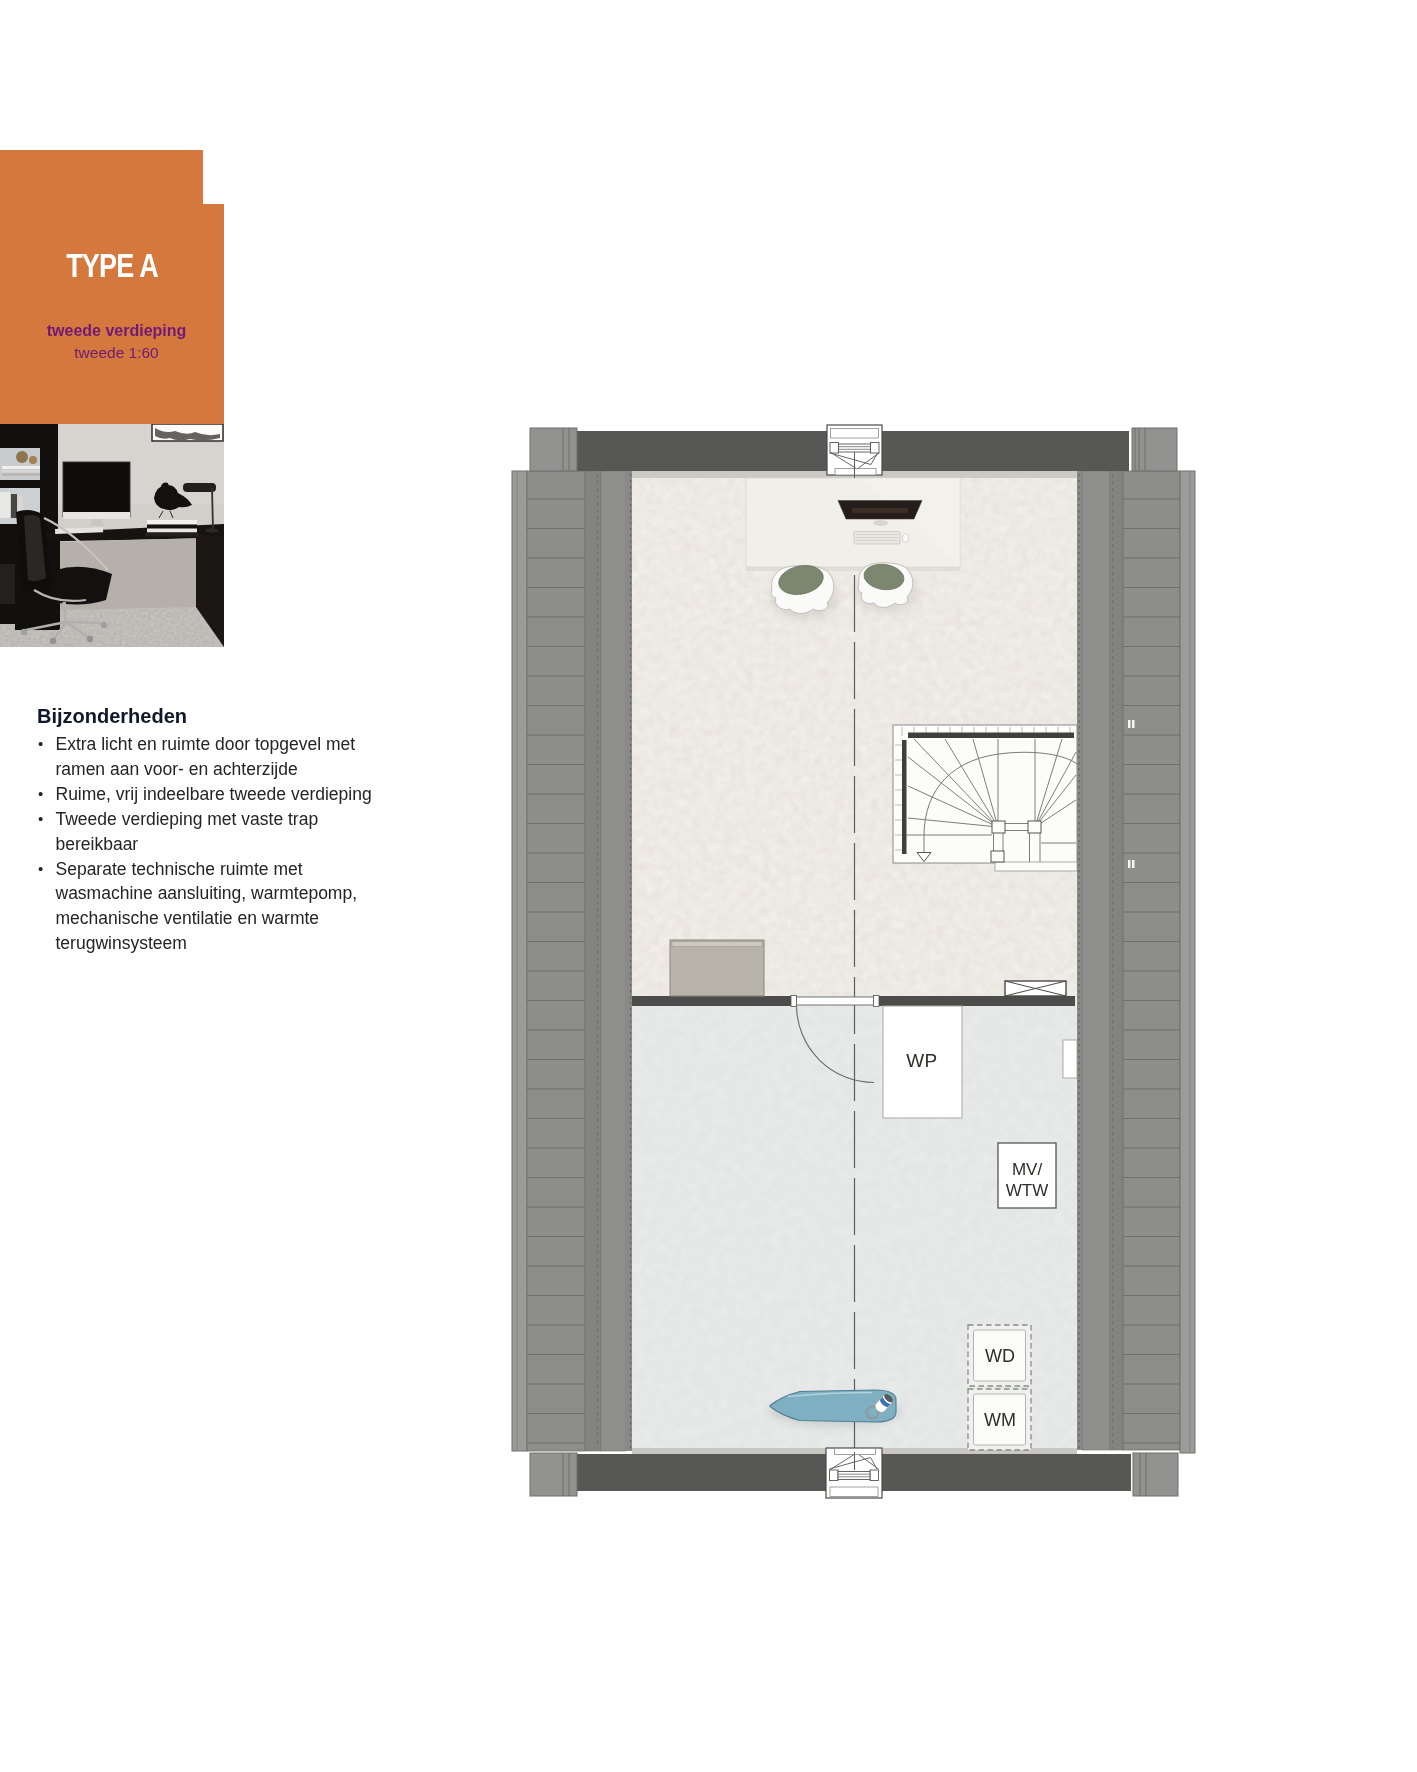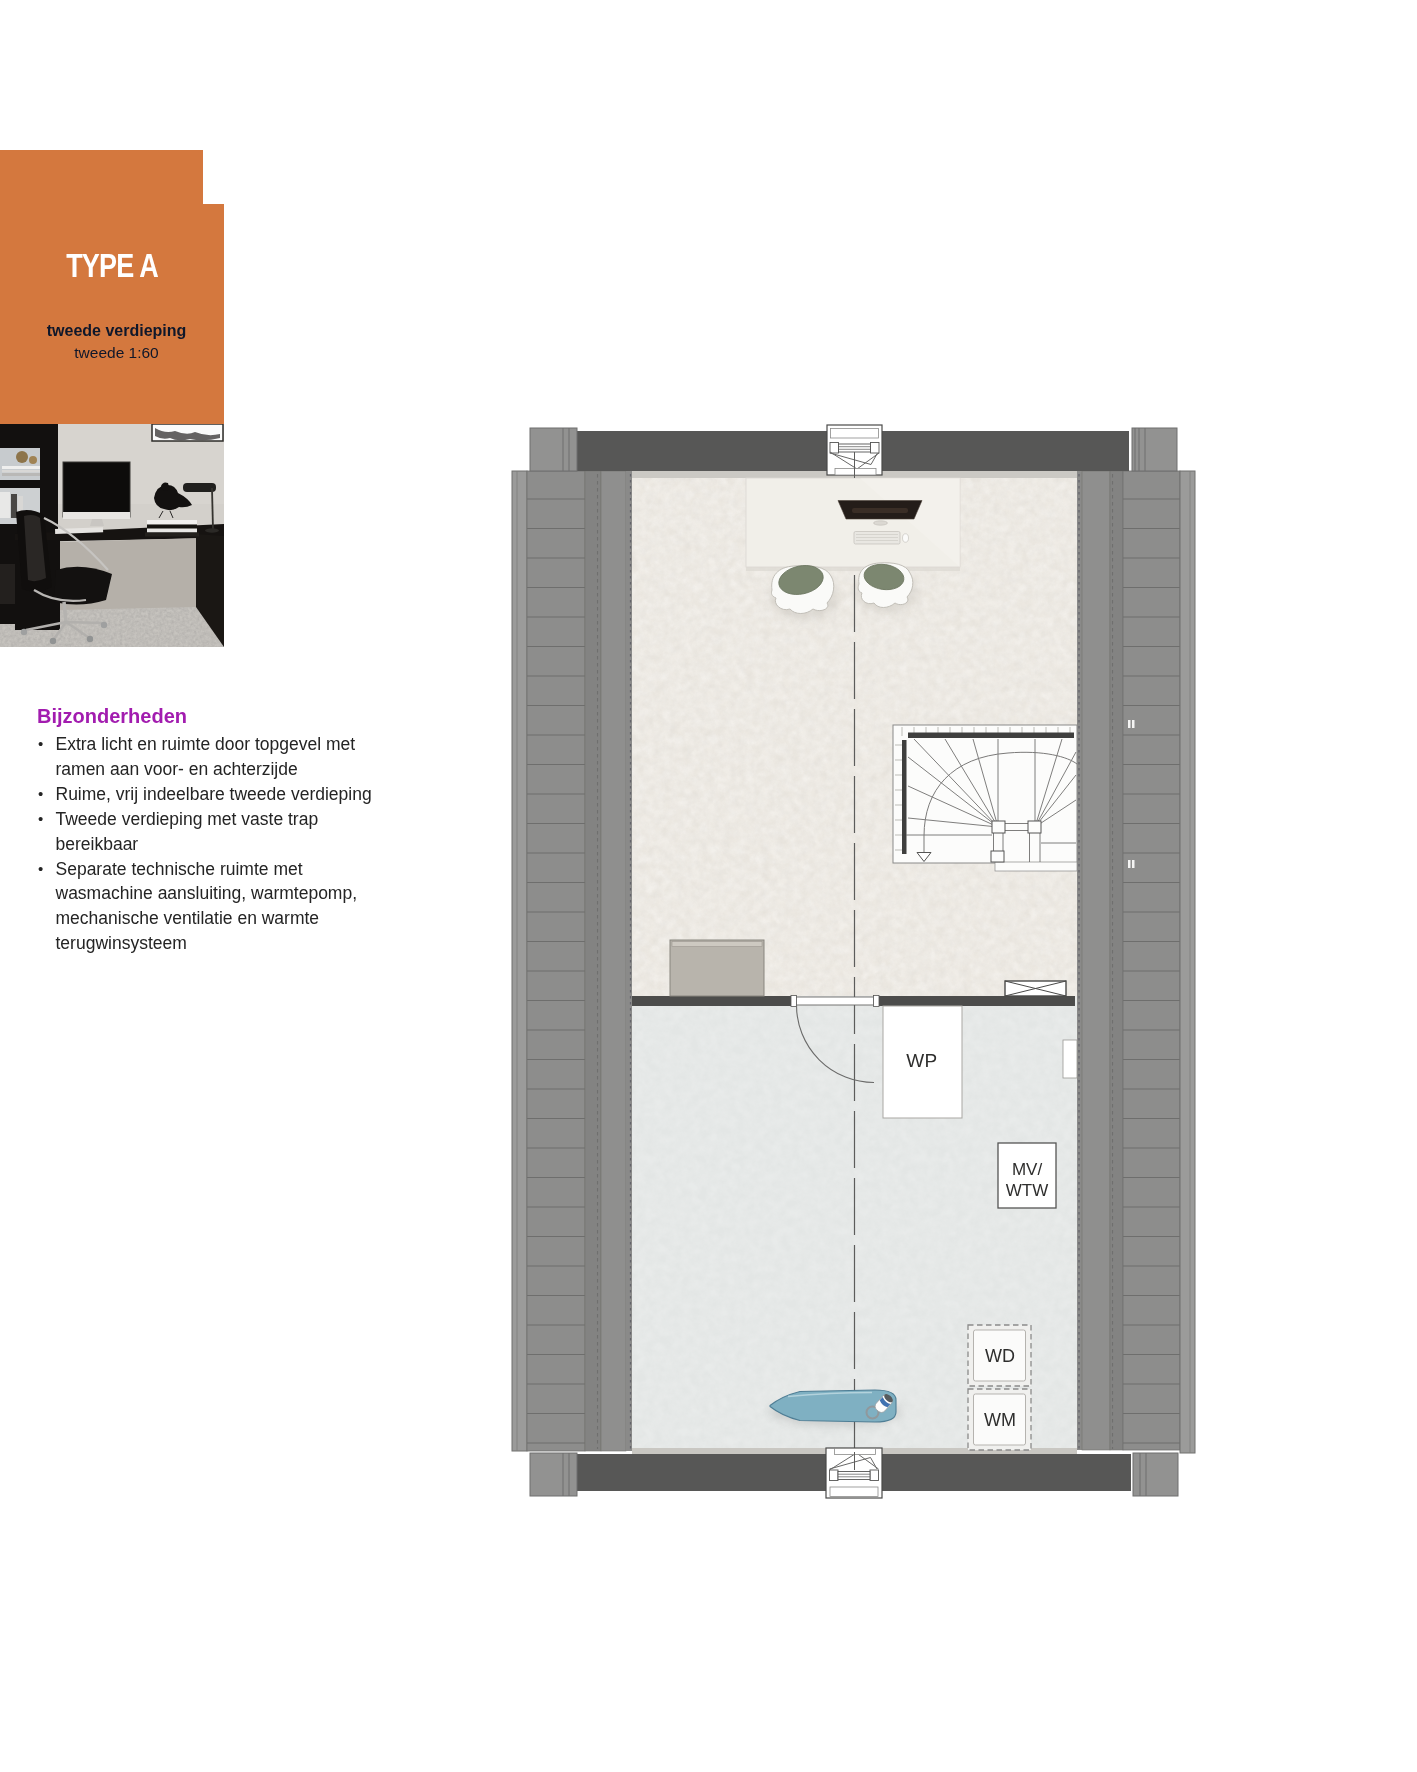--- a/index.html
+++ b/index.html
@@ -8,21 +8,21 @@
   .abs{position:absolute;}
 </style>
 </head>
 <body>
 
 <div class="abs" style="left:0;top:150px;width:203px;height:55px;background:#d4783e;"></div>
 <div class="abs" style="left:0;top:204px;width:224px;height:220px;background:#d4783e;"></div>
 
 <div class="abs" style="left:0;top:251px;width:224px;text-align:center;color:#ffffff;font-weight:bold;font-size:27px;letter-spacing:-0.8px;transform:scaleY(1.22);transform-origin:center;">TYPE A</div>
 
-<div class="abs" style="left:0;top:320px;width:233px;text-align:center;color:#0f172a;font-size:16px;line-height:22px;"><b>tweede verdieping</b><br><span style="font-size:15.5px;">tweede 1:60</span></div>
+<div class="abs" style="left:0;top:320px;width:233px;text-align:center;color:#701a75;font-size:16px;line-height:22px;"><b>tweede verdieping</b><br><span style="font-size:15.5px;">tweede 1:60</span></div>
 
 <svg class="abs" style="left:0;top:424px;" width="224" height="223" viewBox="0 0 224 223">
 <defs>
 <filter id="carpetN" x="0" y="0" width="100%" height="100%">
   <feTurbulence type="fractalNoise" baseFrequency="0.35" numOctaves="3" seed="9" result="t"></feTurbulence>
   <feColorMatrix in="t" type="matrix" values="0 0 0 0 0.35  0 0 0 0 0.34  0 0 0 0 0.33  0.8 0.8 0.8 0 -0.8"></feColorMatrix>
 </filter>
 </defs>
 
 <rect x="0" y="0" width="224" height="223" fill="#d3d0cb"></rect>
@@ -101,21 +101,21 @@
 <line x1="66" y1="198" x2="88" y2="213"></line>
 <line x1="66" y1="198" x2="102" y2="199"></line>
 </g>
 <circle cx="24" cy="208" r="3.2" fill="#9fa0a0"></circle>
 <circle cx="53" cy="217" r="3.2" fill="#919393"></circle>
 <circle cx="90" cy="215" r="3.2" fill="#919393"></circle>
 <circle cx="104" cy="201" r="3.2" fill="#9fa0a0"></circle>
 </g>
 </svg>
 
-<div class="abs" style="left:37px;top:705px;font-size:20px;font-weight:bold;color:#a21caf;">Bijzonderheden</div>
+<div class="abs" style="left:37px;top:705px;font-size:20px;font-weight:bold;color:#0f172a;">Bijzonderheden</div>
 
 <div class="abs" style="left:37px;top:732px;width:380px;font-size:17.5px;line-height:24.9px;color:#242424;">
 <div style="position:relative;padding-left:18.5px;"><span style="position:absolute;left:1px;font-size:15px;">•</span>Extra licht en ruimte door topgevel met<br>ramen aan voor- en achterzijde</div>
 <div style="position:relative;padding-left:18.5px;"><span style="position:absolute;left:1px;font-size:15px;">•</span>Ruime, vrij indeelbare tweede verdieping</div>
 <div style="position:relative;padding-left:18.5px;"><span style="position:absolute;left:1px;font-size:15px;">•</span>Tweede verdieping met vaste trap<br>bereikbaar</div>
 <div style="position:relative;padding-left:18.5px;"><span style="position:absolute;left:1px;font-size:15px;">•</span>Separate technische ruimte met<br>wasmachine aansluiting, warmtepomp,<br>mechanische ventilatie en warmte<br>terugwinsysteem</div>
 </div>
 
 <svg class="abs" style="left:500px;top:420px;" width="700" height="1085" viewBox="500 420 700 1085">
 <defs>

